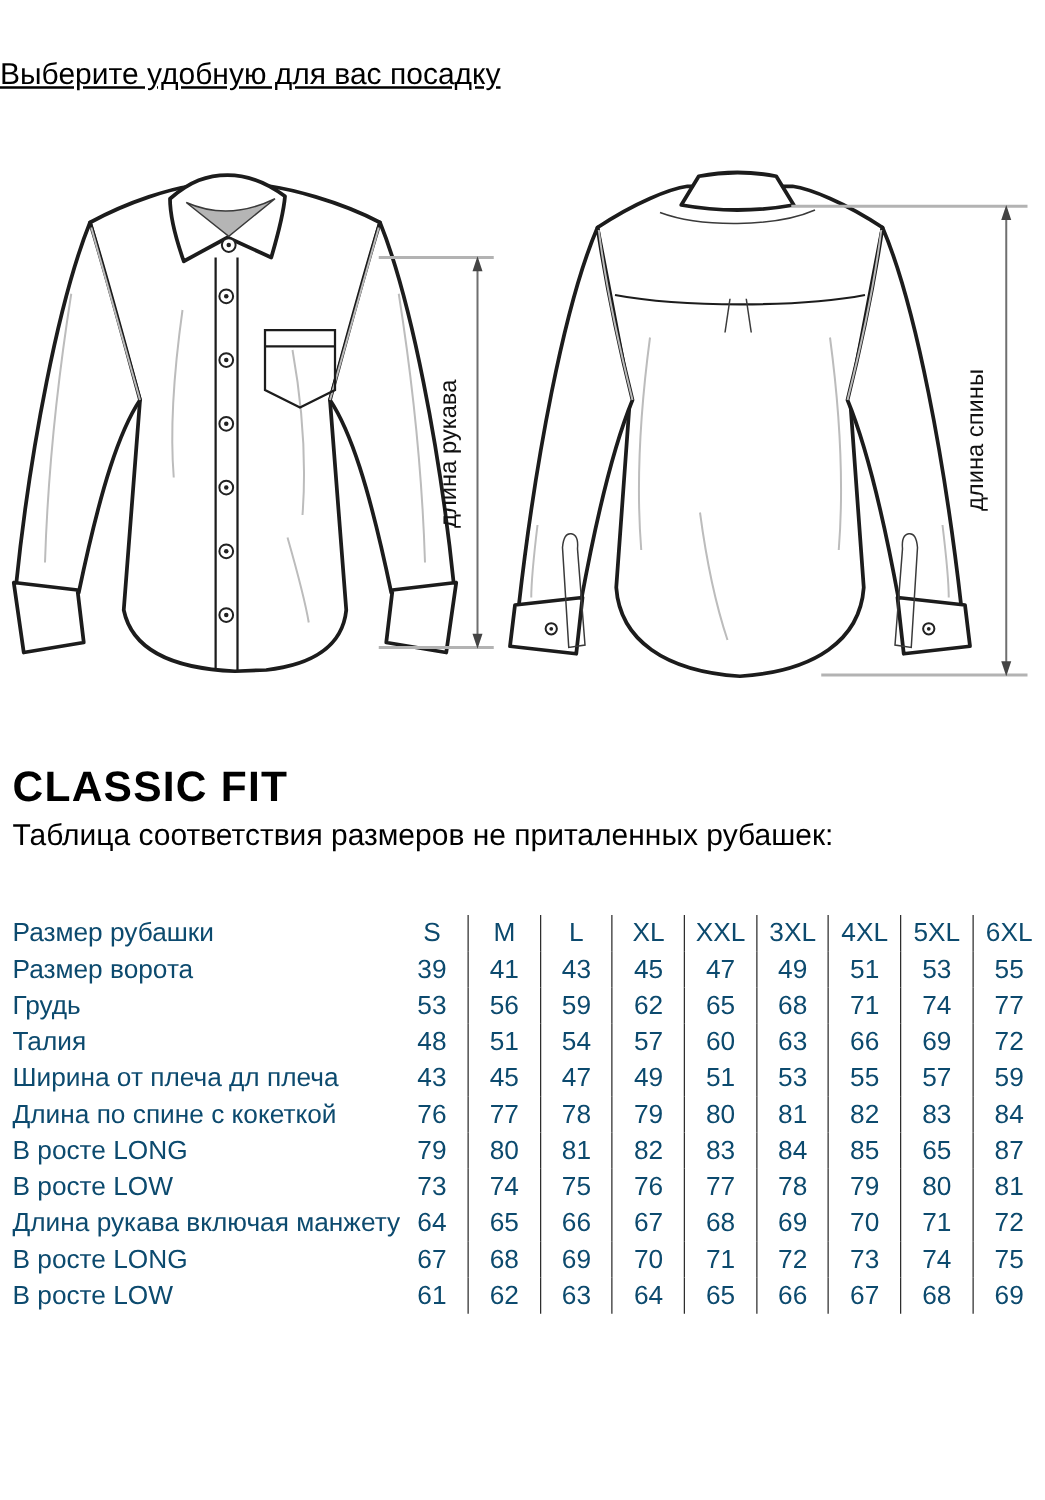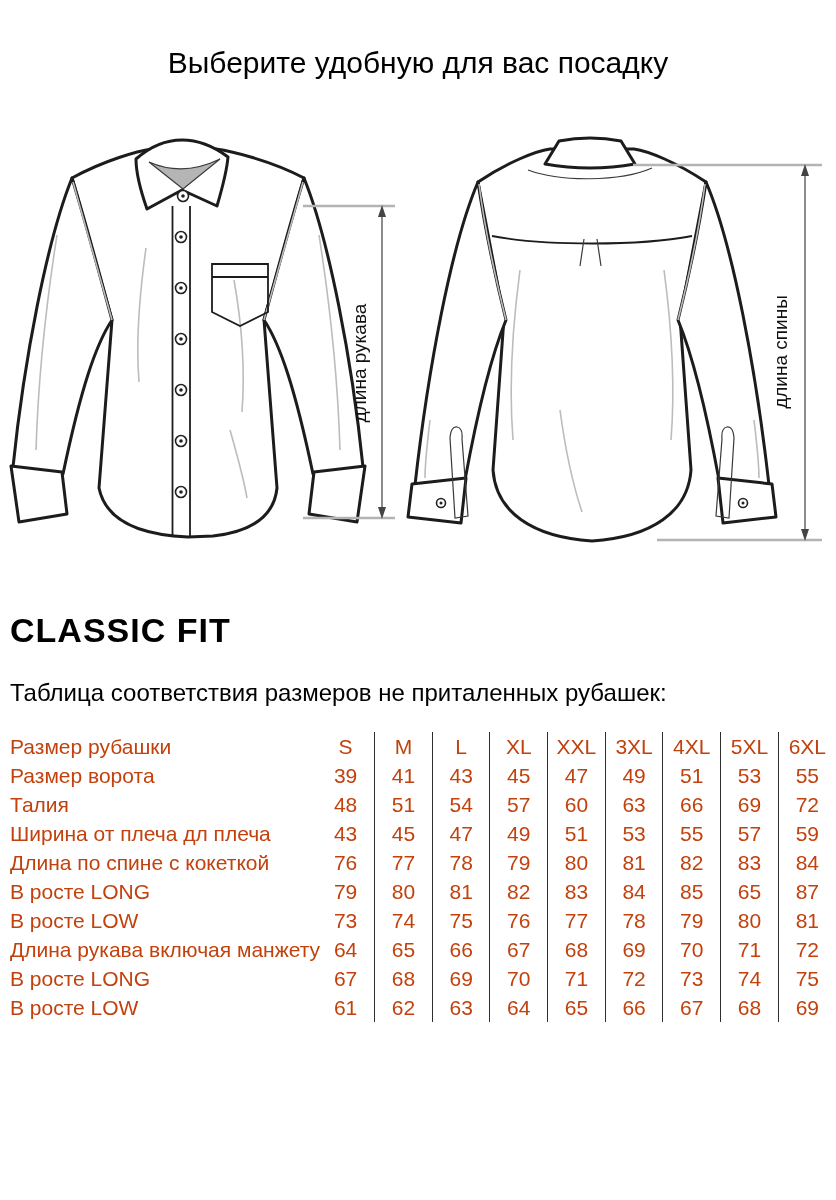--- a/index.html
+++ b/index.html
@@ -3,38 +3,38 @@
 <meta charset="utf-8">
 <style>
   * { margin:0; padding:0; box-sizing:border-box; }
   html,body { background:#ffffff; }
   body {
     width:836px; height:1200px; position:relative; overflow:hidden;
     font-family:"Liberation Sans", sans-serif; color:#000;
   }
   .title {
     position:absolute; top:46px; left:0; width:836px;
-    text-align:center; font-size:30px; color:#000;
+    font-size:24px; color:#000;text-decoration:underline;
   }
   .figure { position:absolute; top:120px; left:0; width:836px; height:475px; }
   .dim-label {
     position:absolute; width:220px; height:22px; line-height:22px;
     text-align:center; font-size:19px; color:#111;
     transform:rotate(-90deg);
   }
   #sleeve-label { left:250px; top:352px; }
   #back-label   { left:671px; top:341px; }
   .heading {
     position:absolute; top:611px; left:10px;
     font-size:34px; font-weight:900; letter-spacing:1px; color:#000;
   }
-  .subtitle { position:absolute; top:655px; left:10px; font-size:24px; color:#000;margin-top:24px; }
+  .subtitle { position:absolute; top:655px; left:10px; font-size:24px; color:#000; }
   table.size-table {
     position:absolute; top:732px; left:10px; width:826px;
-    border-collapse:collapse; table-layout:fixed; font-size:21px; color:#c2410c;
+    border-collapse:collapse; table-layout:fixed; font-size:21px; color:#0c4a6e;
   }
   .size-table td { height:29px; vertical-align:middle; white-space:nowrap; }
   .size-table td.lbl { width:307px; text-align:left; }
   .size-table td.val { text-align:center; border-left:1px solid #2e2e2e; }
   .size-table tr td.val:nth-child(2) { border-left:none; }
 
   
   .cloth  { fill:#ffffff; stroke:#1c1c1c; stroke-width:3; stroke-linejoin:round; }
   .detail { fill:none; stroke:#1c1c1c; stroke-width:1.8; }
   .thin   { fill:none; stroke:#3a3a3a; stroke-width:1.2; }
@@ -182,20 +182,32 @@
         <td class="val">41</td>
         <td class="val">43</td>
         <td class="val">45</td>
         <td class="val">47</td>
         <td class="val">49</td>
         <td class="val">51</td>
         <td class="val">53</td>
         <td class="val">55</td>
       </tr>
       <tr>
+        <td class="lbl">Грудь</td>
+        <td class="val">53</td>
+        <td class="val">56</td>
+        <td class="val">59</td>
+        <td class="val">62</td>
+        <td class="val">65</td>
+        <td class="val">68</td>
+        <td class="val">71</td>
+        <td class="val">74</td>
+        <td class="val">77</td>
+      </tr>
+      <tr>
         <td class="lbl">Талия</td>
         <td class="val">48</td>
         <td class="val">51</td>
         <td class="val">54</td>
         <td class="val">57</td>
         <td class="val">60</td>
         <td class="val">63</td>
         <td class="val">66</td>
         <td class="val">69</td>
         <td class="val">72</td>

